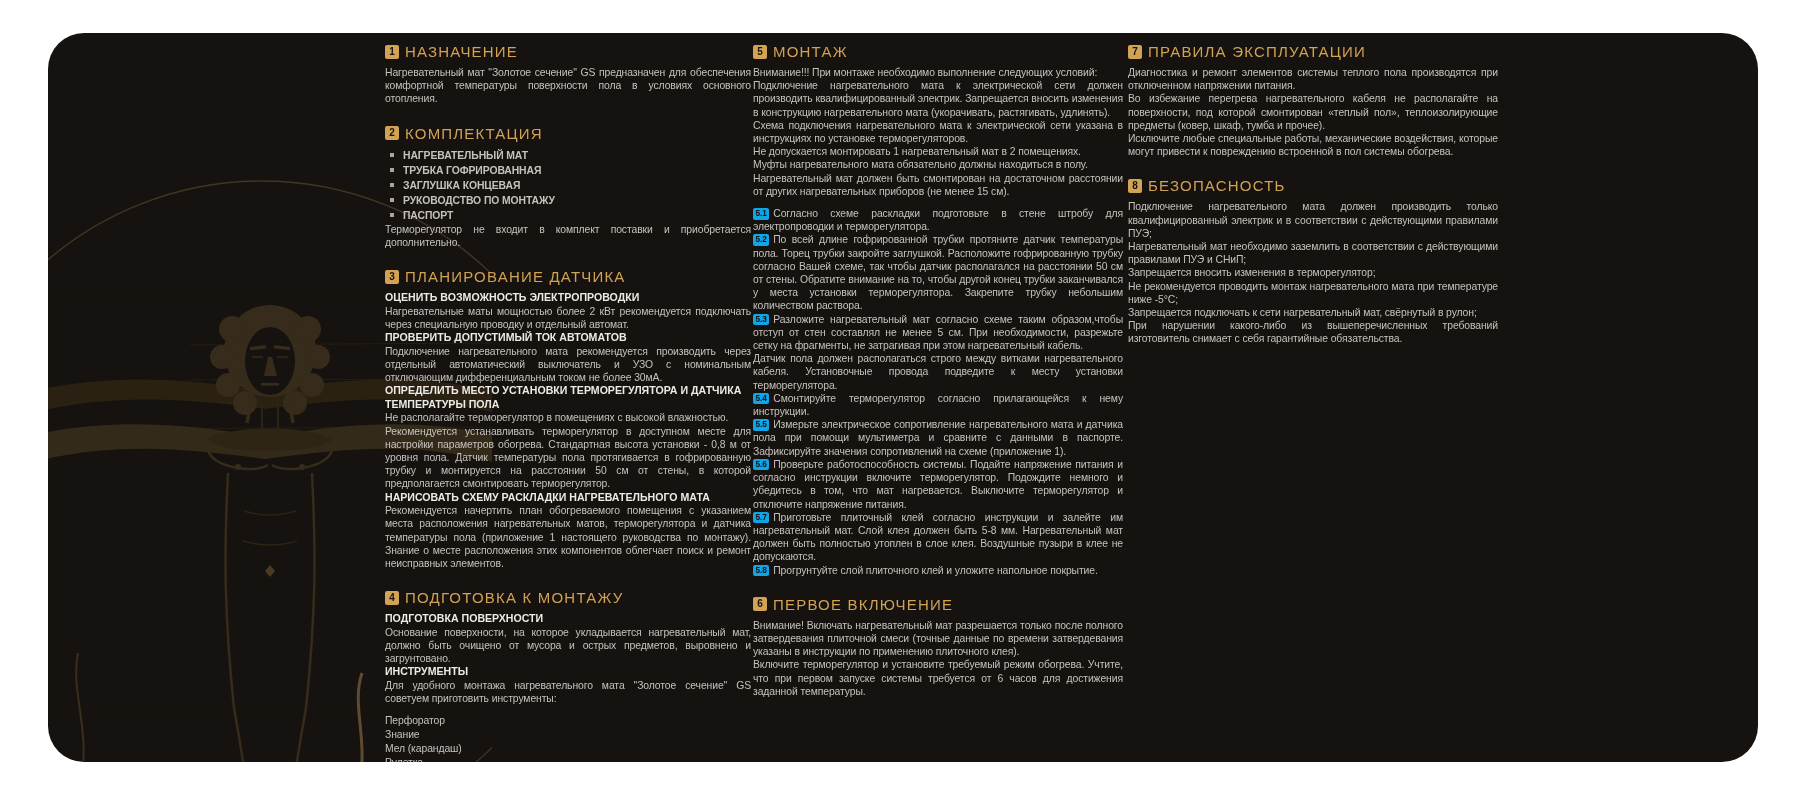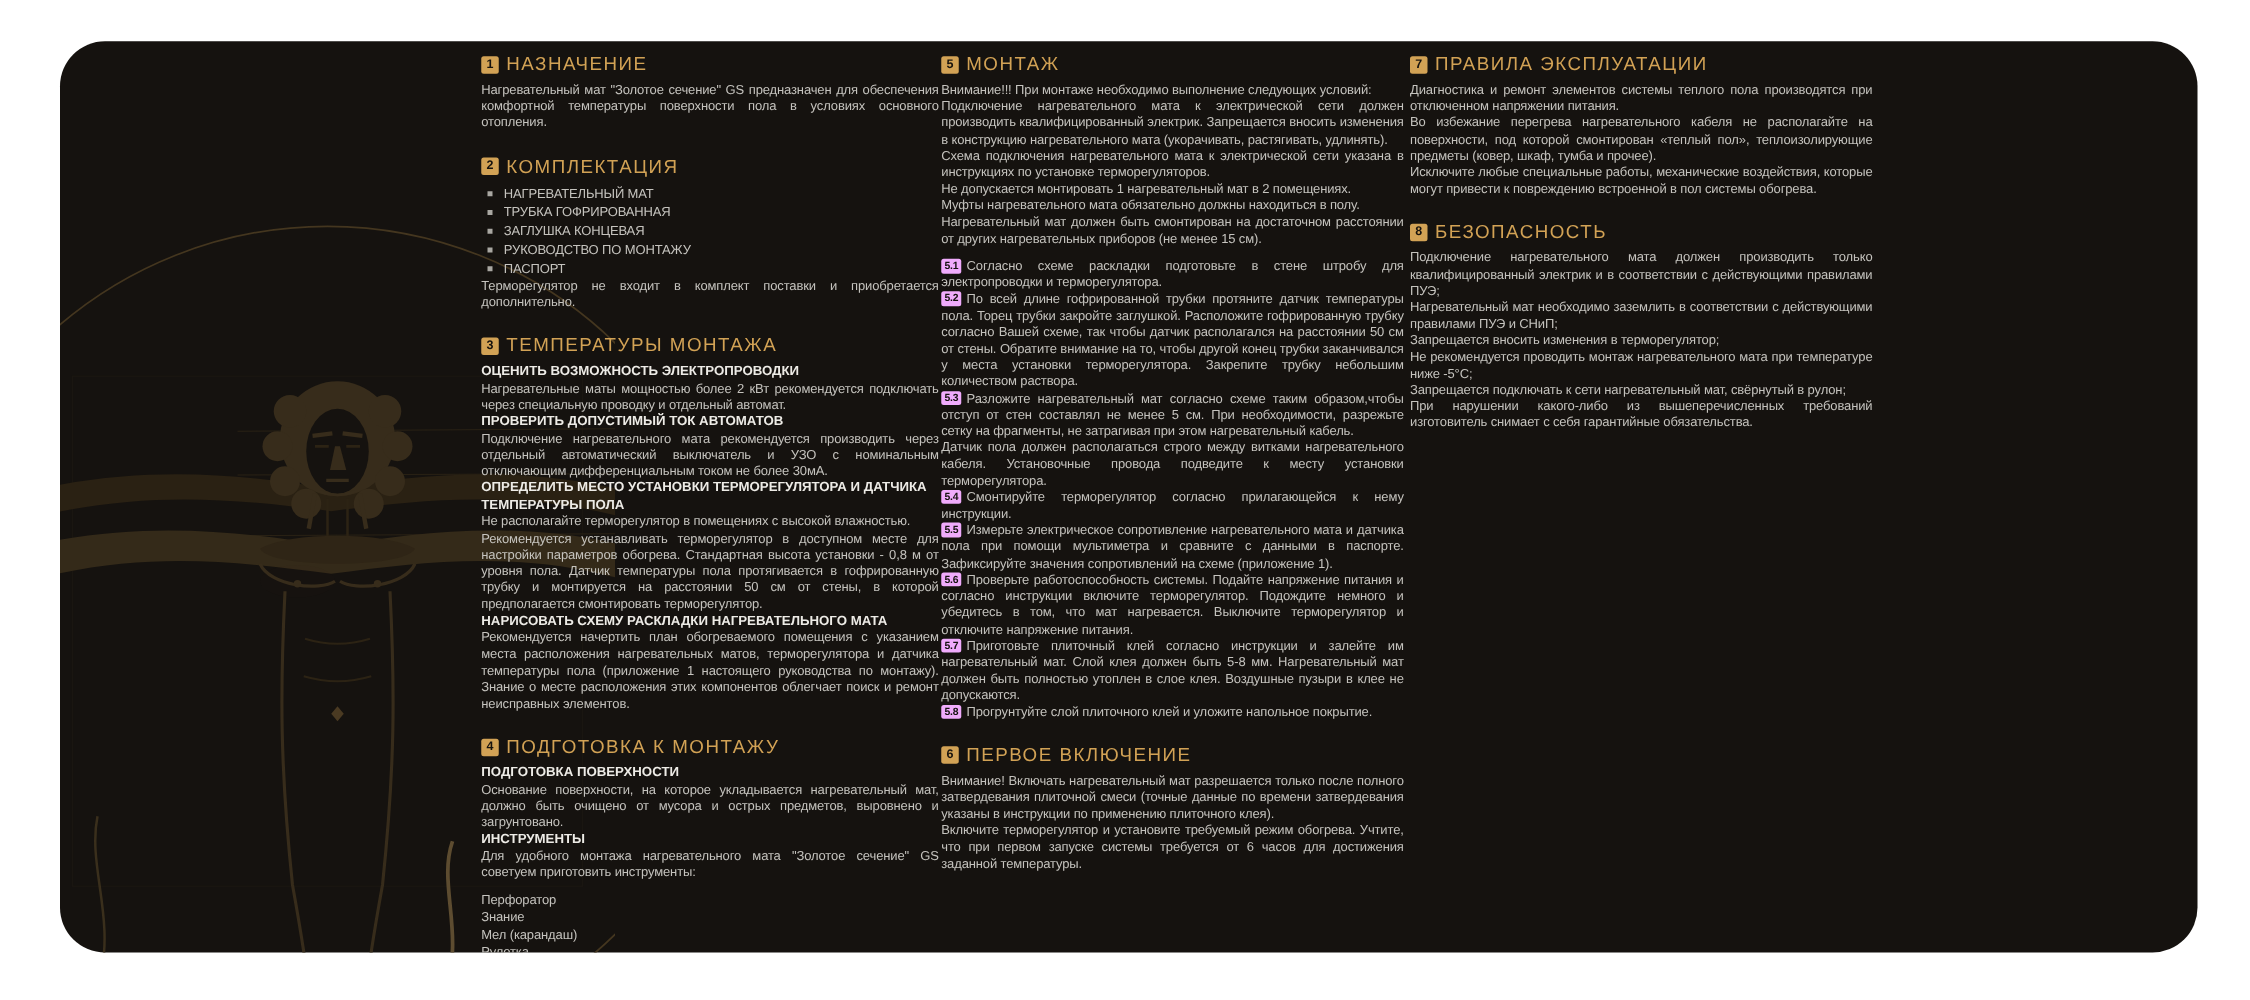--- a/index.html
+++ b/index.html
@@ -13,25 +13,25 @@
   .col-2{left:705px;width:370px;}
   .col-3{left:1080px;width:370px;}
   .section{margin-top:19px;}
   .section:first-child{margin-top:0;}
   .sec-head{display:flex;align-items:center;gap:6px;margin:0 0 6px 0;}
   .sec-num{flex:0 0 auto;width:14px;height:14px;background:#d2a255;color:#17130e;font-weight:bold;
     font-size:10px;line-height:14px;text-align:center;border-radius:2px;}
   .sec-title{color:#d2a255;font-size:15px;font-weight:400;letter-spacing:1.2px;white-space:nowrap;}
   .p{margin:0;color:#c5c3be;font-size:10.4px;line-height:13.2px;text-align:justify;letter-spacing:-0.1px;}
   .sub{margin:0;color:#edebe6;font-weight:bold;font-size:10.6px;line-height:13.6px;letter-spacing:0;}
-  .bullet{display:flex;color:#c5c3be;font-size:10.4px;line-height:15px;letter-spacing:-0.1px;}
+  .bullet{display:flex;color:#c5c3be;font-size:10.4px;line-height:15px;letter-spacing:-0.1px;font-weight:bold;}
   .bullet-square{flex:0 0 auto;width:4px;height:4px;background:#a9a7a2;margin:5.5px 9px 0 5px;}
   .plain{color:#c5c3be;font-size:10.4px;line-height:13.8px;letter-spacing:-0.1px;}
   .gap-top{margin-top:9px;}
-  .step-badge{display:inline-block;background:#f0abfc;color:#15120f;font-weight:bold;font-size:8.3px;
+  .step-badge{display:inline-block;background:#0ea5e9;color:#15120f;font-weight:bold;font-size:8.3px;
     line-height:9.5px;padding:1px 2.5px;border-radius:2px;margin-right:4px;vertical-align:1px;}
 </style>
 </head>
 <body>
 
 <div class="page">
   <div class="card" id="card">
     <svg class="watermark" viewBox="0 0 452 662" xmlns="http://www.w3.org/2000/svg">
 
       <circle cx="222" cy="378" r="330" fill="none" stroke="#44361f" stroke-width="1.4"></circle>
@@ -114,21 +114,21 @@
           </div>
           <div class="bullet">
             <span class="bullet-square"></span>
             <span class="bullet-text">ПАСПОРТ</span>
           </div>
           <p class="p">Терморегулятор не входит в комплект поставки и приобретается дополнительно.</p>
         </section>
         <section class="section">
           <div class="sec-head">
             <span class="sec-num">3</span>
-            <span class="sec-title">ТЕМПЕРАТУРЫ МОНТАЖА</span>
+            <span class="sec-title">ПЛАНИРОВАНИЕ ДАТЧИКА</span>
           </div>
           <p class="sub">ОЦЕНИТЬ ВОЗМОЖНОСТЬ ЭЛЕКТРОПРОВОДКИ</p>
           <p class="p">Нагревательные маты мощностью более 2 кВт рекомендуется подключать через специальную проводку и отдельный автомат.</p>
           <p class="sub">ПРОВЕРИТЬ ДОПУСТИМЫЙ ТОК АВТОМАТОВ</p>
           <p class="p">Подключение нагревательного мата рекомендуется производить через отдельный автоматический выключатель и УЗО с номинальным отключающим дифференциальным током не более 30мА.</p>
           <p class="sub">ОПРЕДЕЛИТЬ МЕСТО УСТАНОВКИ ТЕРМОРЕГУЛЯТОРА И ДАТЧИКА ТЕМПЕРАТУРЫ ПОЛА</p>
           <p class="p">Не располагайте терморегулятор в помещениях с высокой влажностью.</p>
           <p class="p">Рекомендуется устанавливать терморегулятор в доступном месте для настройки параметров обогрева. Стандартная высота установки - 0,8 м от уровня пола. Датчик температуры пола протягивается в гофрированную трубку и монтируется на расстоянии 50 см от стены, в которой предполагается смонтировать терморегулятор.</p>
           <p class="sub">НАРИСОВАТЬ СХЕМУ РАСКЛАДКИ НАГРЕВАТЕЛЬНОГО МАТА</p>
           <p class="p">Рекомендуется начертить план обогреваемого помещения с указанием места расположения нагревательных матов, терморегулятора и датчика температуры пола (приложение 1 настоящего руководства по монтажу). Знание о месте расположения этих компонентов облегчает поиск и ремонт неисправных элементов.</p>

